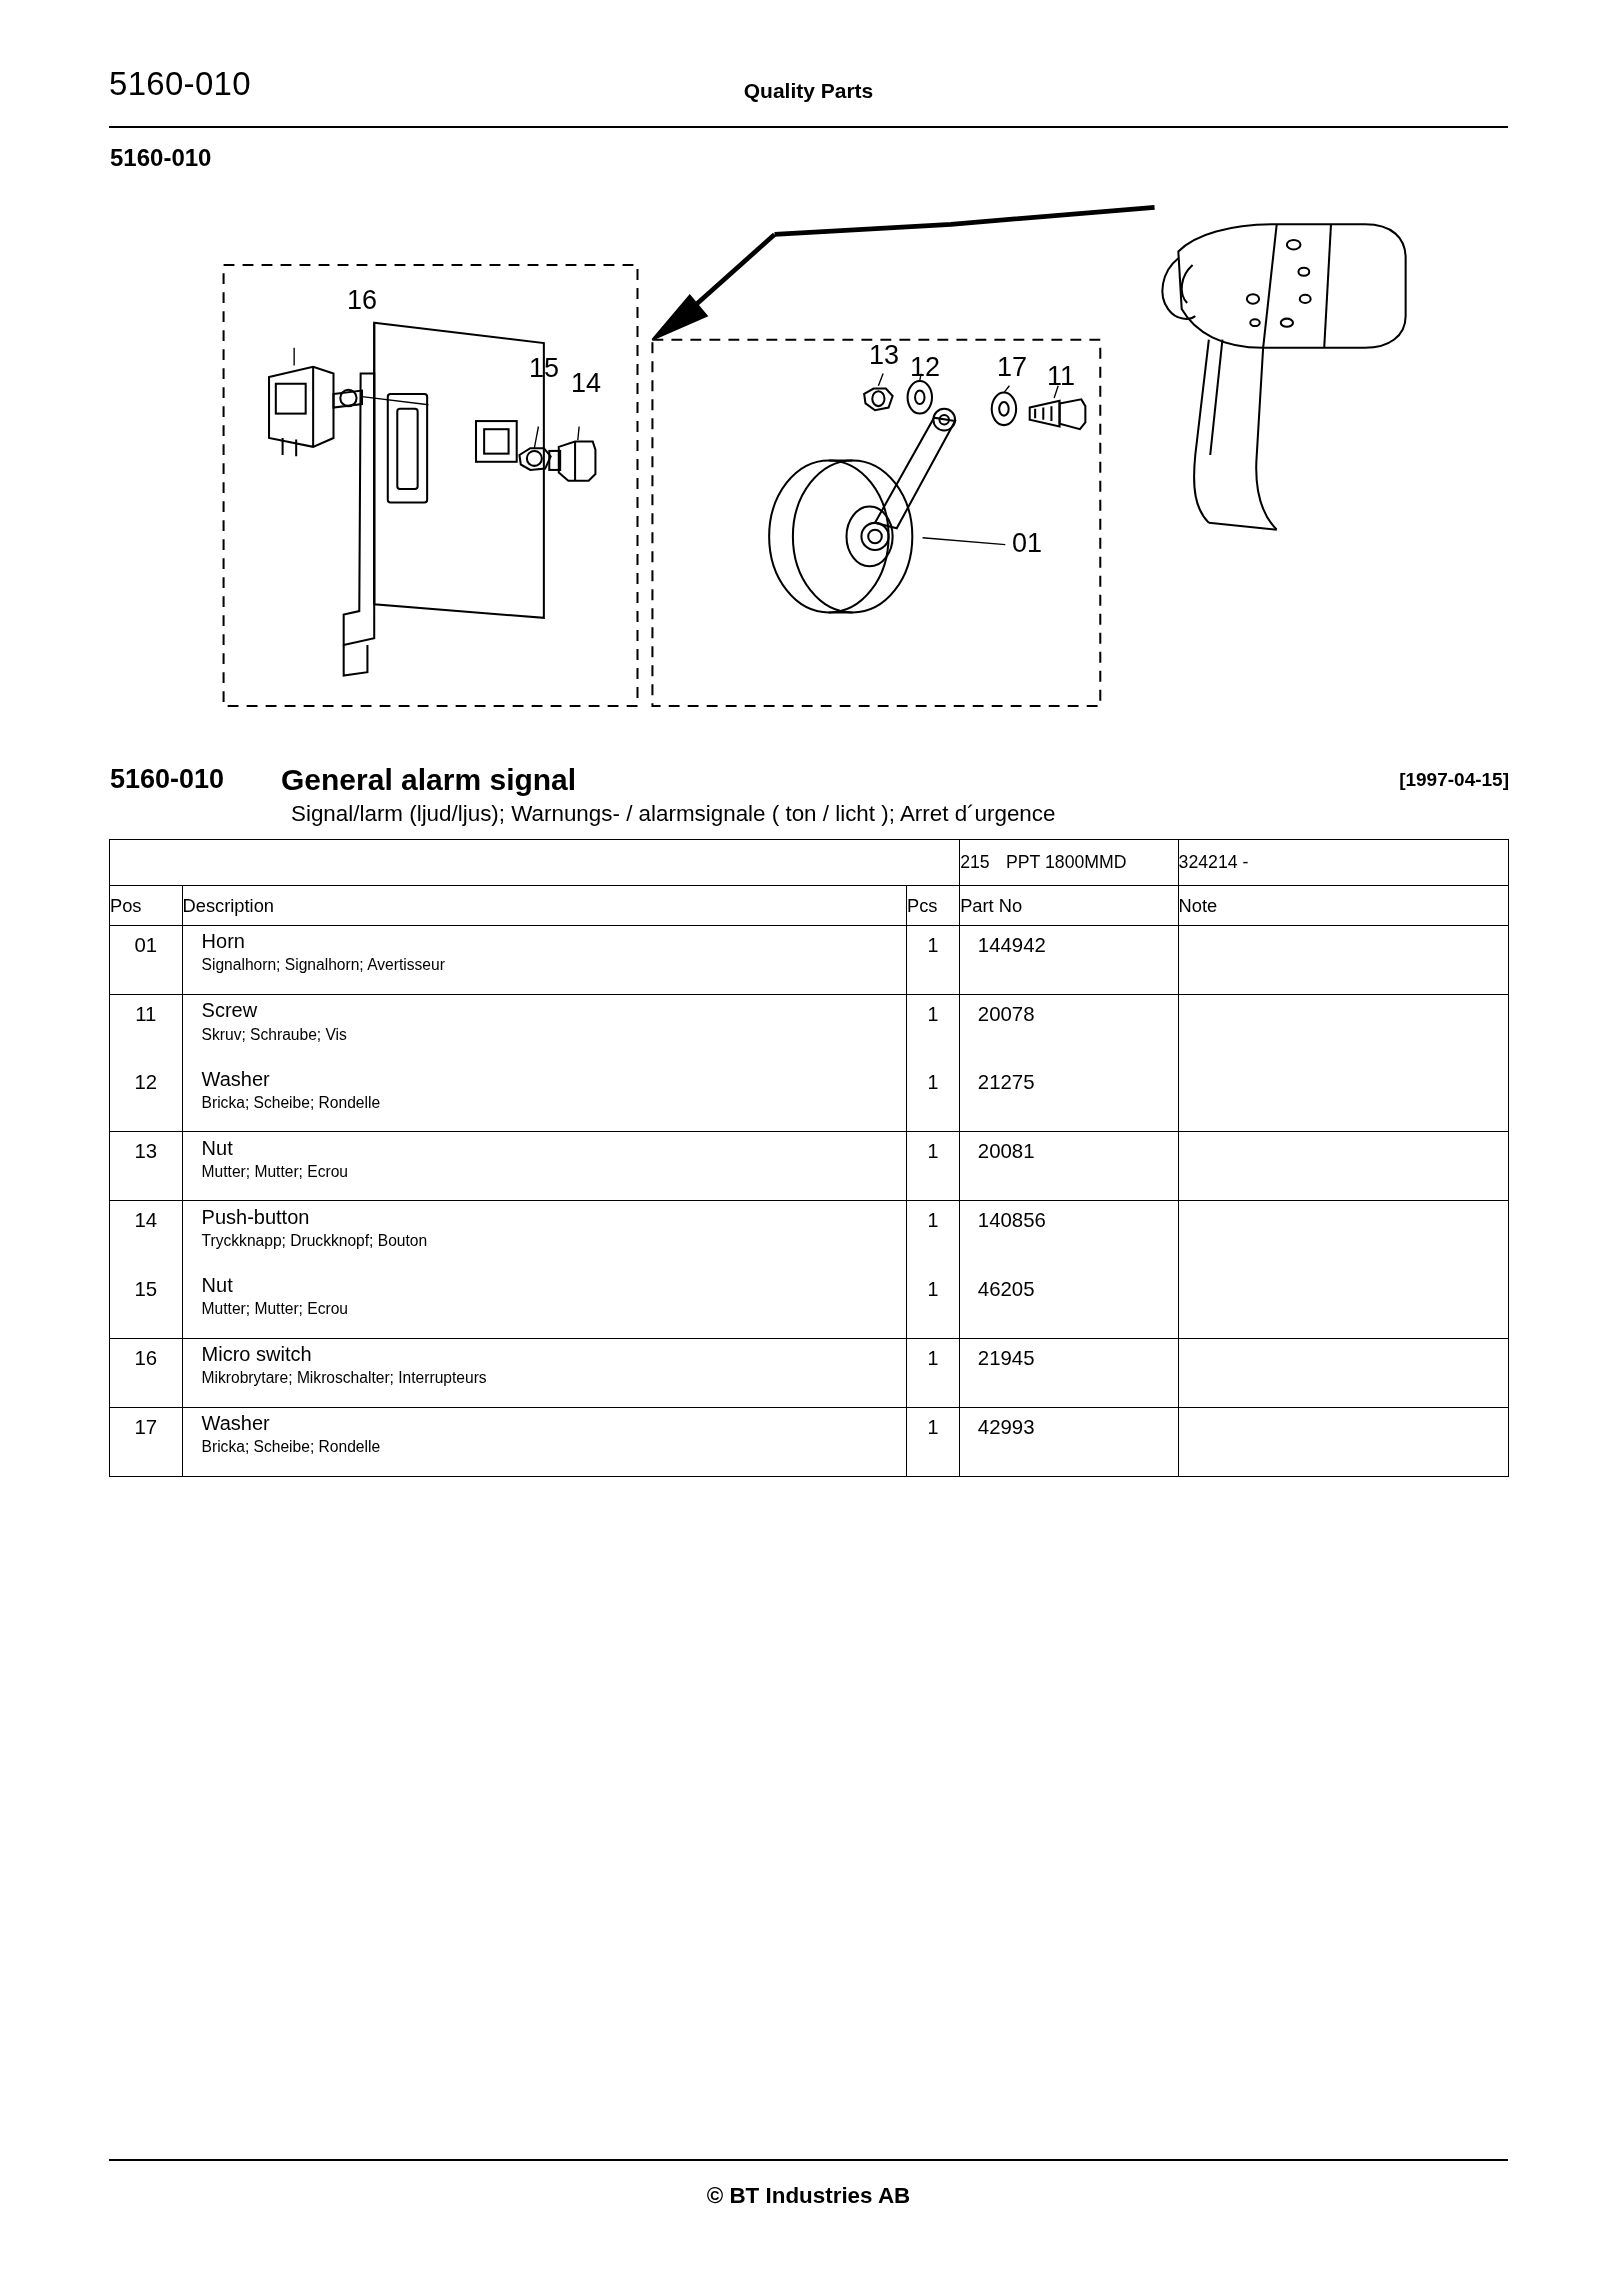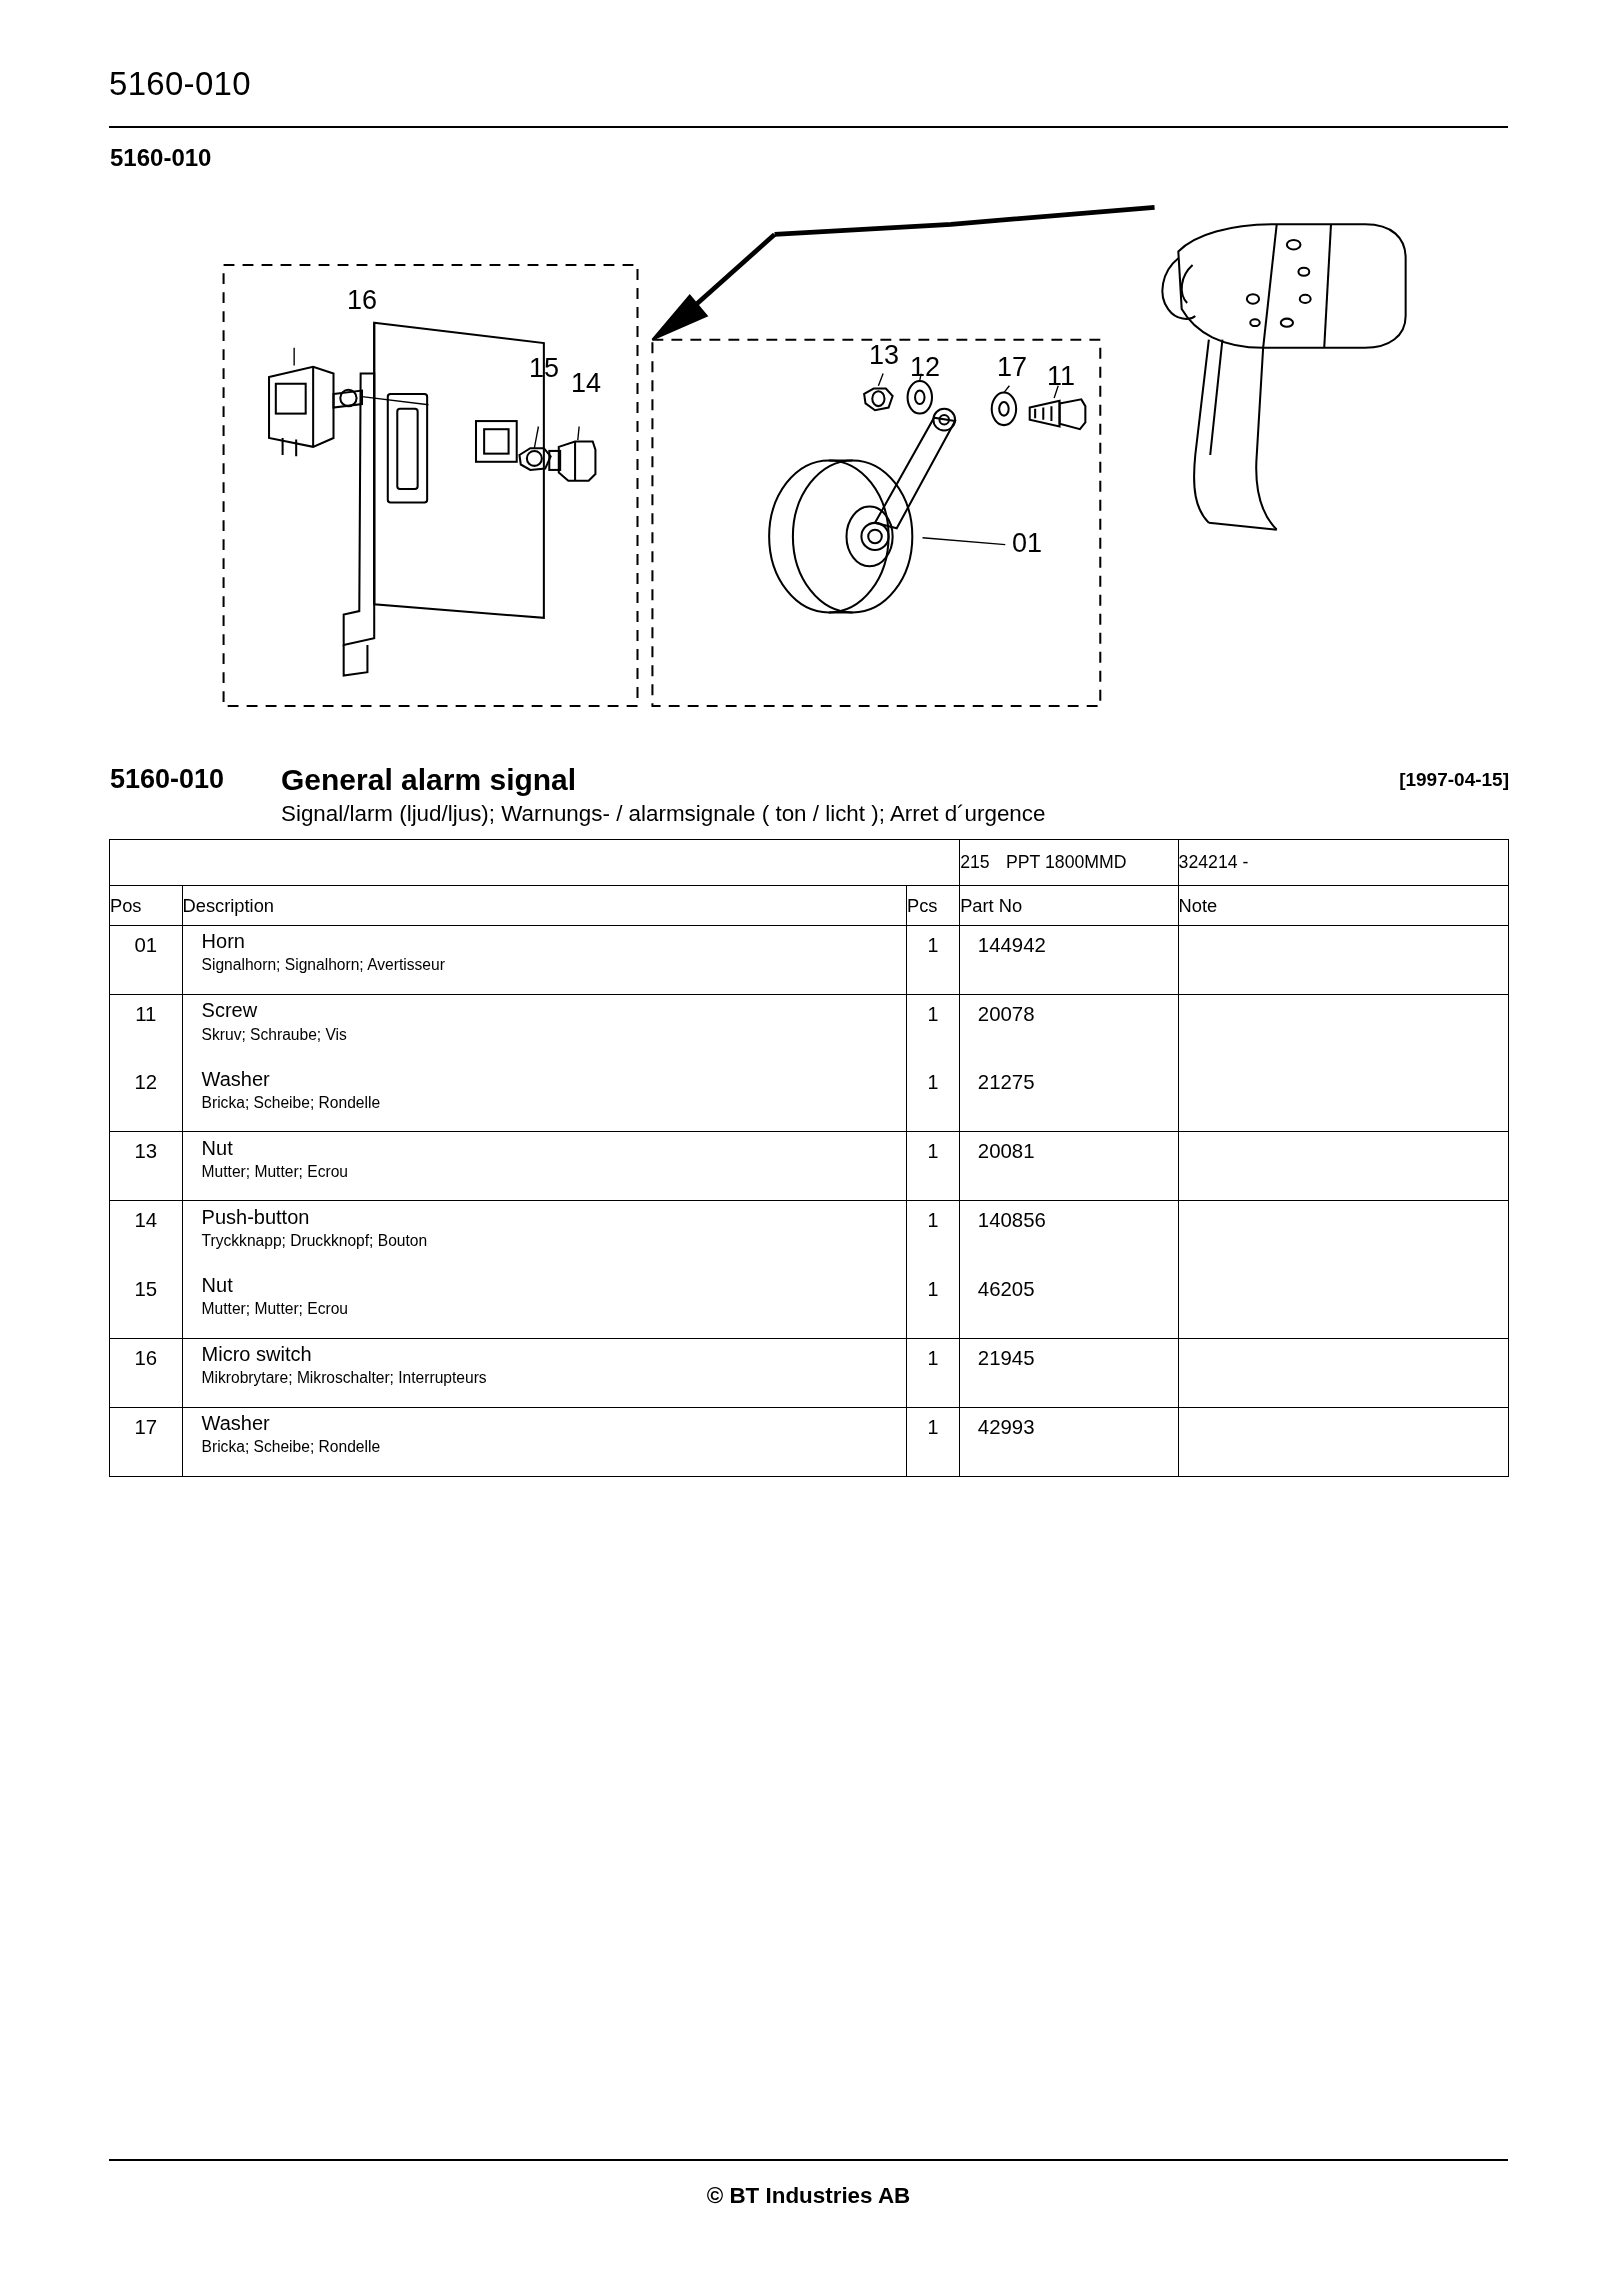--- a/index.html
+++ b/index.html
@@ -99,21 +99,21 @@
   }
   .title-date {
     position: absolute;
     right: 0;
     top: 5.4px;
     font-size: 19px;
     font-weight: bold;
   }
   .title-sub {
     position: absolute;
-    left: 171px;
+    left: 181px;
     top: 37px;
     font-size: 22.4px;
   }
 
   
   .tbl {
     position: absolute;
     left: 109px;
     top: 839px;
     width: 1400px;
@@ -218,20 +218,21 @@
     font-weight: bold;
   }
 </style>
 </head>
 <body>
 
 <div class="page">
 
   <div class="header">
     <div class="header-left">5160-010</div>
+    <div class="header-center">Quality Parts</div>
   </div>
   <div class="header-rule"></div>
 
   <div class="subcode">5160-010</div>
 
   <div class="illus">
     <svg width="1399" height="570" viewBox="0 0 2060 840">
       <g stroke="#000" fill="none" stroke-width="3">
 
         <rect x="168" y="140" width="610" height="650" stroke-dasharray="16,12"></rect>

